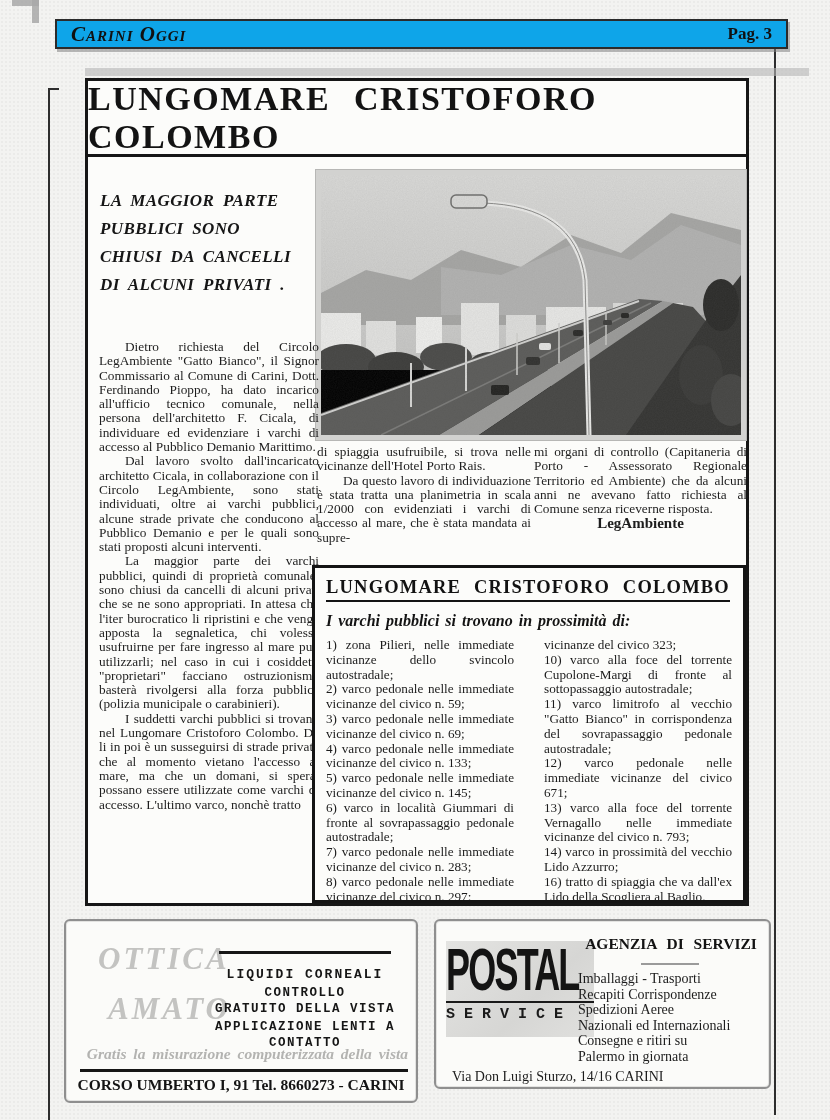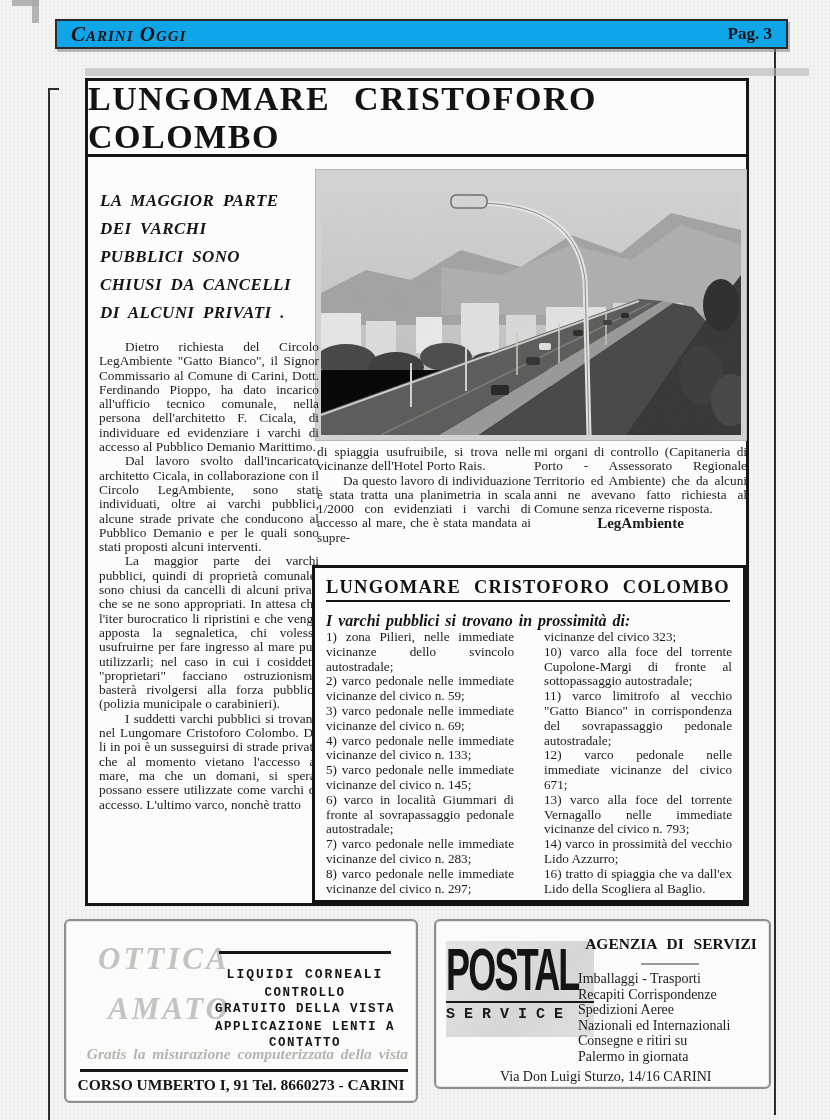--- a/index.html
+++ b/index.html
@@ -73,21 +73,21 @@
     border:3px solid #141414;background:#fcfcfa;padding:9px 11px;overflow:hidden;
   }
   .varchi-title{
     display:inline-block;font-weight:bold;font-size:18.5px;letter-spacing:1.2px;
     word-spacing:7px;border-bottom:2.5px solid #141414;padding-bottom:2px;color:#121212;
   }
   .varchi-subtitle{
     margin-top:10px;font-weight:bold;font-style:italic;font-size:16px;
     word-spacing:2px;color:#141414;
   }
-  .varchi-cols{display:flex;gap:30px;margin-top:0;}
+  .varchi-cols{display:flex;gap:30px;margin-top:8px;}
   .vcol{width:197px;font-size:13.2px;line-height:14.8px;text-align:justify;}
   .vitem{margin:0;}
 
   
   .ad{
     box-sizing:border-box;border:2px solid #8f8f8f;border-radius:6px;
     background:#fbfbf9;box-shadow:inset 0 0 0 1px #e3e3e1;
   }
   .ad-ottica{left:64px;top:919px;width:354px;height:184px;}
   .ottica-name{
@@ -125,21 +125,21 @@
     font-family:Liberation Mono, monospace;font-weight:bold;font-size:15px;
     letter-spacing:9px;color:#1a1a1a;border-top:2.5px solid #1a1a1a;
     padding-top:3px;margin-top:2px;white-space:nowrap;
   }
   .postal-heading{
     left:140px;top:14px;width:190px;text-align:center;
     font-weight:bold;font-size:15.5px;word-spacing:6px;color:#131313;
   }
   .postal-underline{left:205px;top:42px;width:58px;height:1.5px;background:#9a9a9a;}
   .postal-services{left:142px;top:50px;width:190px;font-size:14px;line-height:15.6px;color:#1c1c1c;}
-  .postal-addr{left:16px;top:146px;font-size:14px;line-height:19.5px;color:#1c1c1c;margin-left:48px;}
+  .postal-addr{left:16px;top:146px;font-size:14px;line-height:19.5px;color:#1c1c1c;}
 </style>
 </head>
 <body>
 
 <div class="abs artifact-a"></div>
 <div class="abs artifact-b"></div>
 <div class="abs mark-left-v"></div>
 <div class="abs mark-left-h"></div>
 <div class="abs mark-right-v"></div>
 <div class="abs mark-right-h"></div>
@@ -149,21 +149,20 @@
   <span class="masthead">Carini Oggi</span>
   <span class="pagenum">Pag. 3</span>
 </div>
 
 <div class="abs main-box">
 
   <div class="headline">LUNGOMARE CRISTOFORO COLOMBO</div>
 
   <div class="abs standfirst">
     <div>LA MAGGIOR PARTE</div>
-    <div>DEI VARCHI</div>
     <div>PUBBLICI SONO</div>
     <div>CHIUSI DA CANCELLI</div>
     <div>DI ALCUNI PRIVATI .</div>
   </div>
 
   <div class="abs photo">
     <svg viewBox="0 0 420 260" preserveAspectRatio="none">
       <defs>
         <linearGradient id="sky" x1="0" y1="0" x2="0" y2="1">
           <stop offset="0" stop-color="#d9d9d7"></stop>

